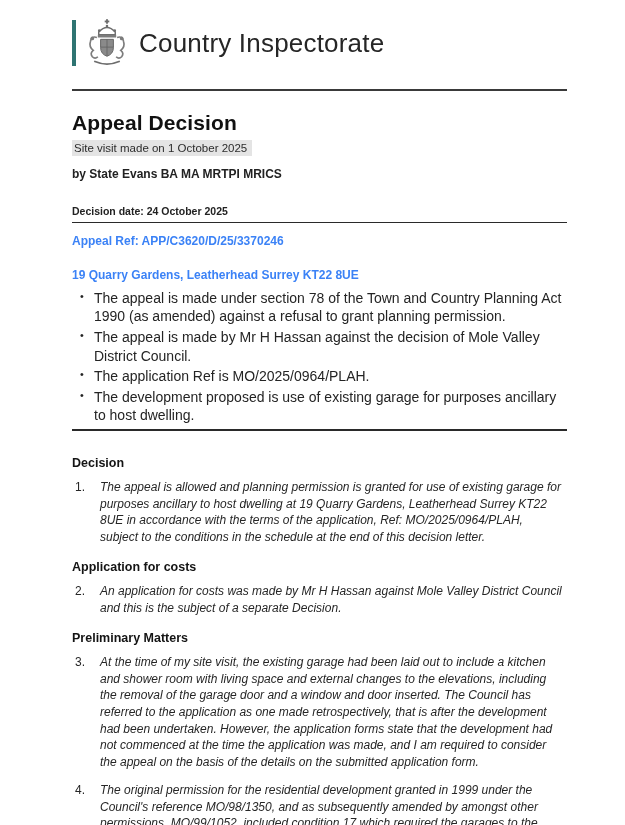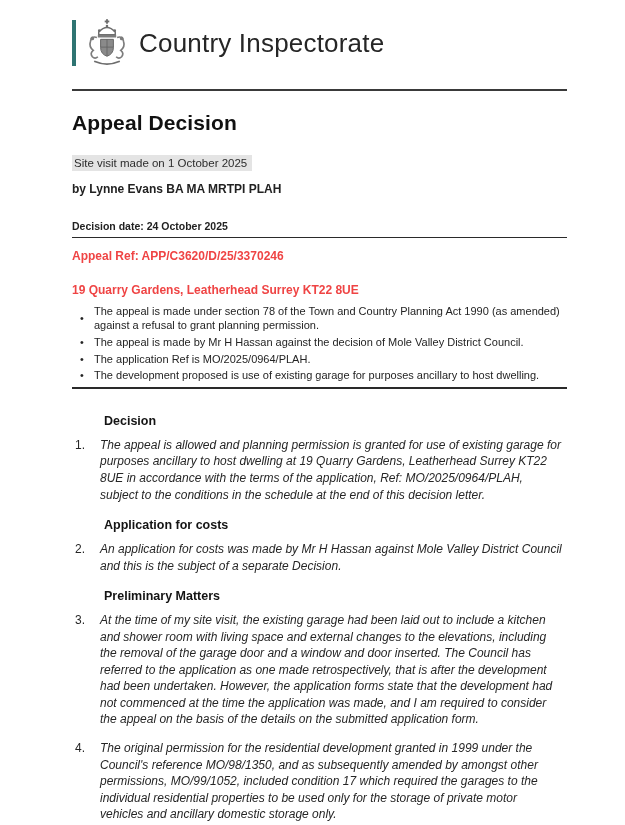--- a/index.html
+++ b/index.html
@@ -57,21 +57,21 @@
     color: #111;
     margin-top: 20px;
     letter-spacing: 0.1px;
   }
   .site-visit {
     display: inline-block;
     font-size: 11.5px;
     color: #2c2c2c;
     background: #e4e4e4;
     padding: 2px 5px 2px 2px;
-    margin-top: 20px;
+    margin-top: 5px;
   }
   .inspector {
     font-size: 12px;
     font-weight: 700;
     color: #222;
     margin-top: 11px;
   }
   .inspector-note {
     font-size: 9px;
     font-weight: 700;
@@ -84,50 +84,48 @@
     font-weight: 700;
     color: #222;
     margin-top: 24px;
   }
 
   
   .appeal-block { margin-top: 11px; }
   .appeal-ref, .appeal-address {
     font-size: 12px;
     font-weight: 700;
-    color: #ef4444;
+    color: #3b82f6;
     line-height: 1.2;
   }
   .appeal-address { margin-top: 20px; }
   .bullet-list { margin-top: 6px; }
   .bullet-item {
     display: flex;
-    font-size: 11px;
+    font-size: 14px;
     color: #242424;
     line-height: 1.33;
     margin-bottom: 2px;
-    align-items: center;
   }
   .bullet-marker {
     flex: 0 0 22px;
     padding-left: 8px;
     font-size: 10.8px;
   }
   .bullet-marker::before { content: "\2022"; }
   .bullet-text { flex: 1; padding-right: 2px; }
 
   
   .body-sections { margin-top: 25px; }
   .section-heading {
     font-size: 12.5px;
     font-weight: 700;
     color: #141414;
     margin-top: 15px;
     margin-bottom: 9px;
-    margin-left: 32px;
   }
   .section-heading.first { margin-top: 0; }
   .numbered-para {
     display: flex;
     font-size: 12px;
     color: #262626;
     line-height: 1.38;
     margin-bottom: 12px;
   }
   .para-num {
@@ -168,21 +166,21 @@
     </svg>
     <div class="org-name">Country Inspectorate</div>
   </div>
 
   <hr class="rule rule-1">
 
   <div class="doc-title">Appeal Decision</div>
   <div>
     <span class="site-visit">Site visit made on 1 October 2025</span>
   </div>
-  <div class="inspector">by Lynne Evans BA MA MRTPI PLAH</div>
+  <div class="inspector">by State Evans BA MA MRTPI MRICS</div>
   <div class="decision-date">Decision date: 24 October 2025</div>
 
   <hr class="rule rule-2">
 
   <div class="appeal-block">
     <div class="appeal-ref">Appeal Ref: APP/C3620/D/25/3370246</div>
     <div class="appeal-address">19 Quarry Gardens, Leatherhead Surrey KT22 8UE</div>
     <div class="bullet-list">
       <div class="bullet-item">
         <span class="bullet-marker"></span>

